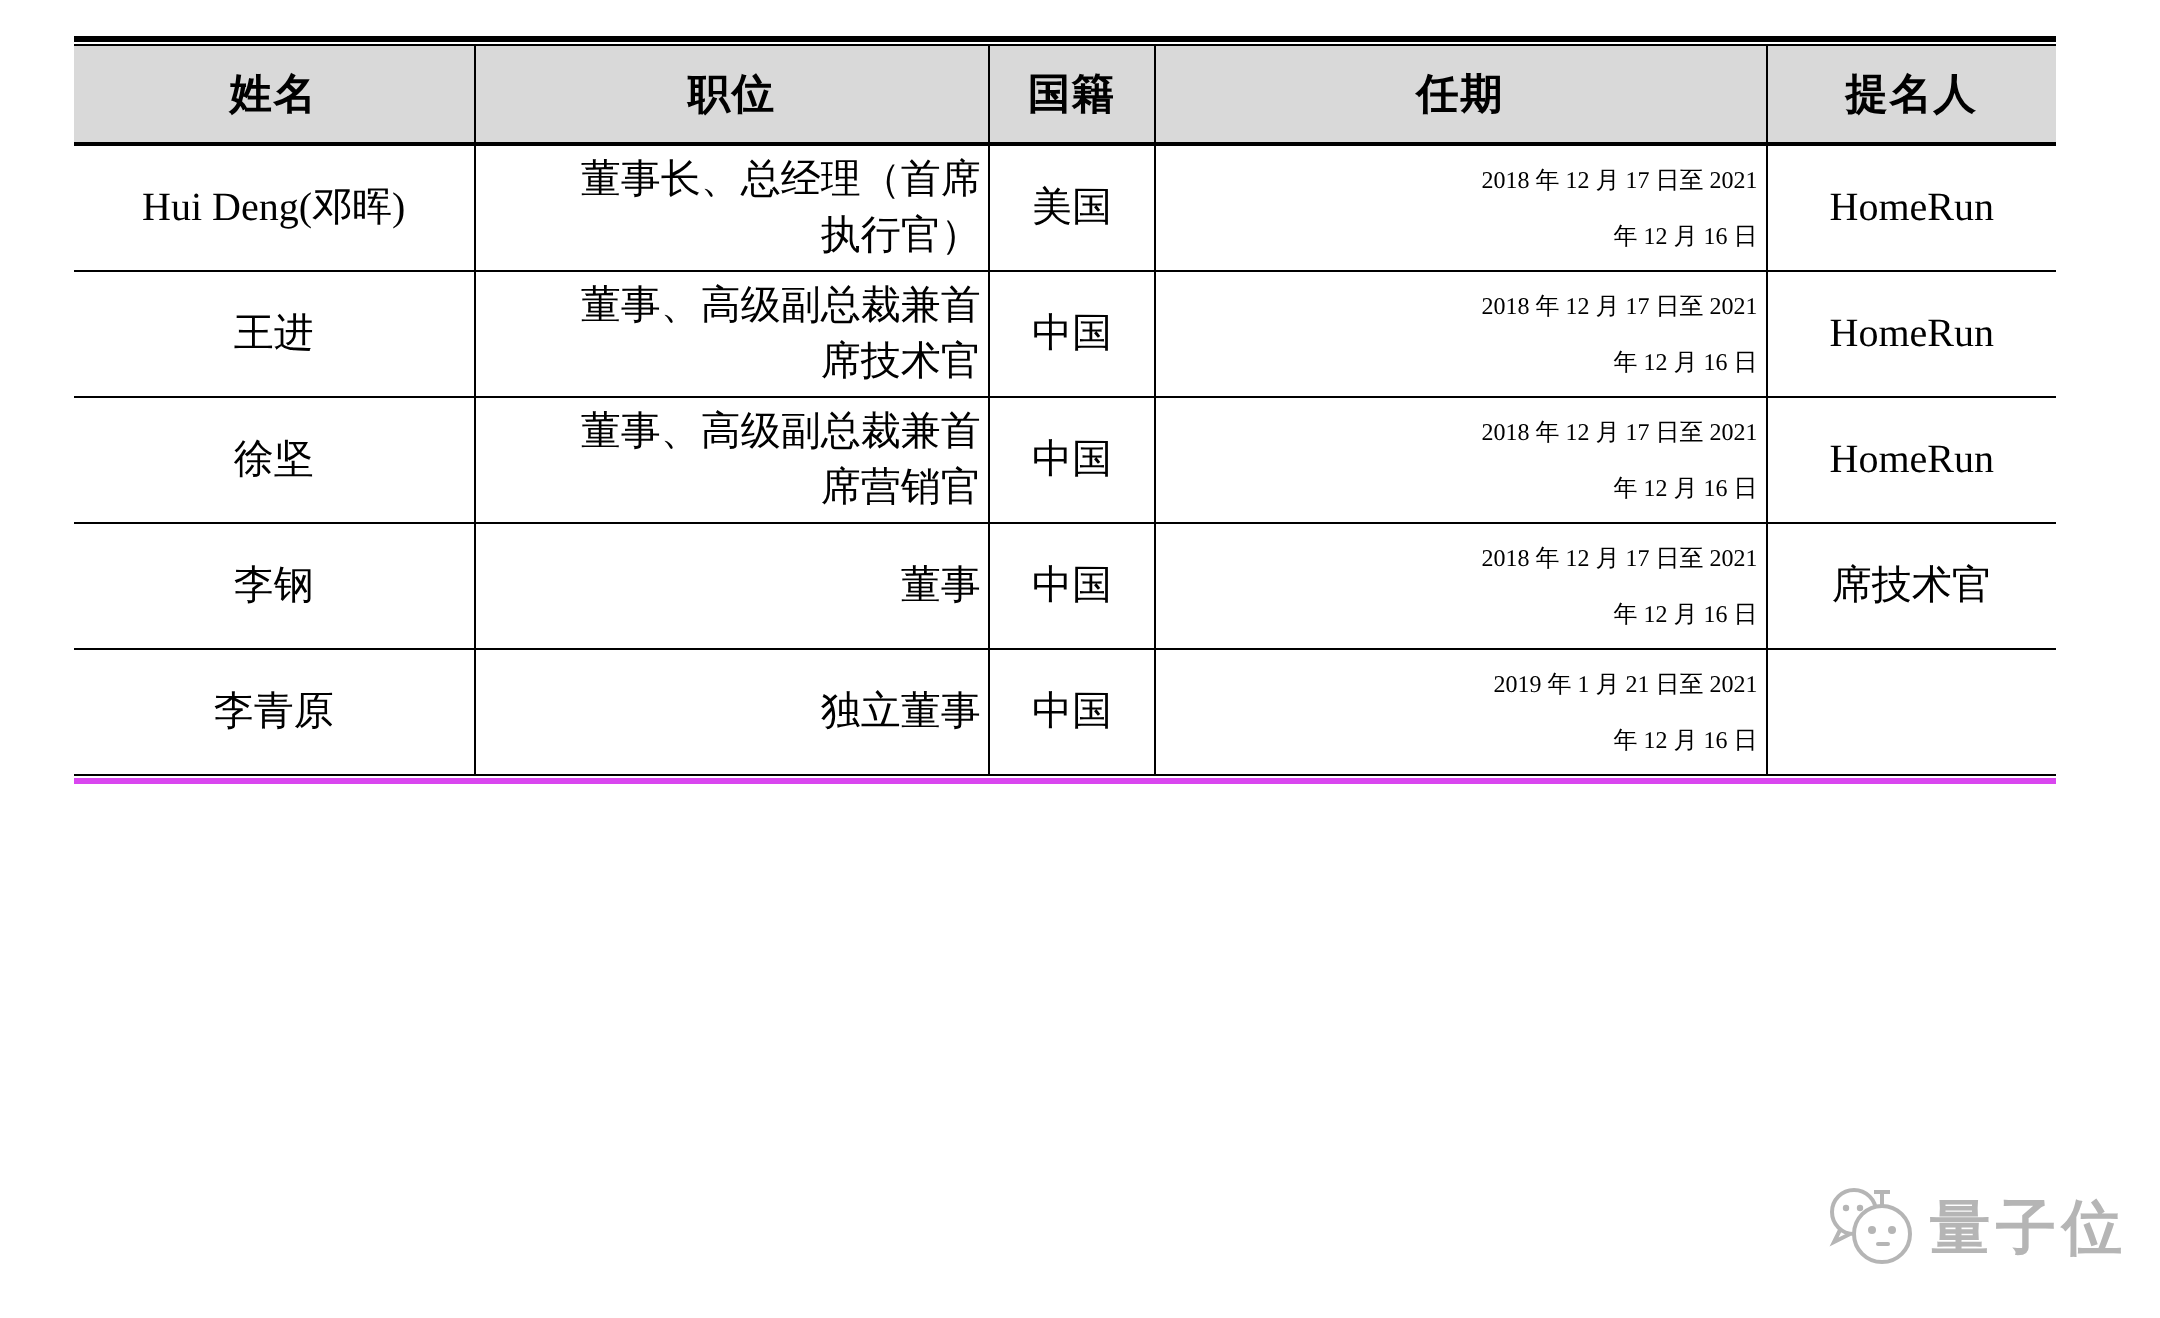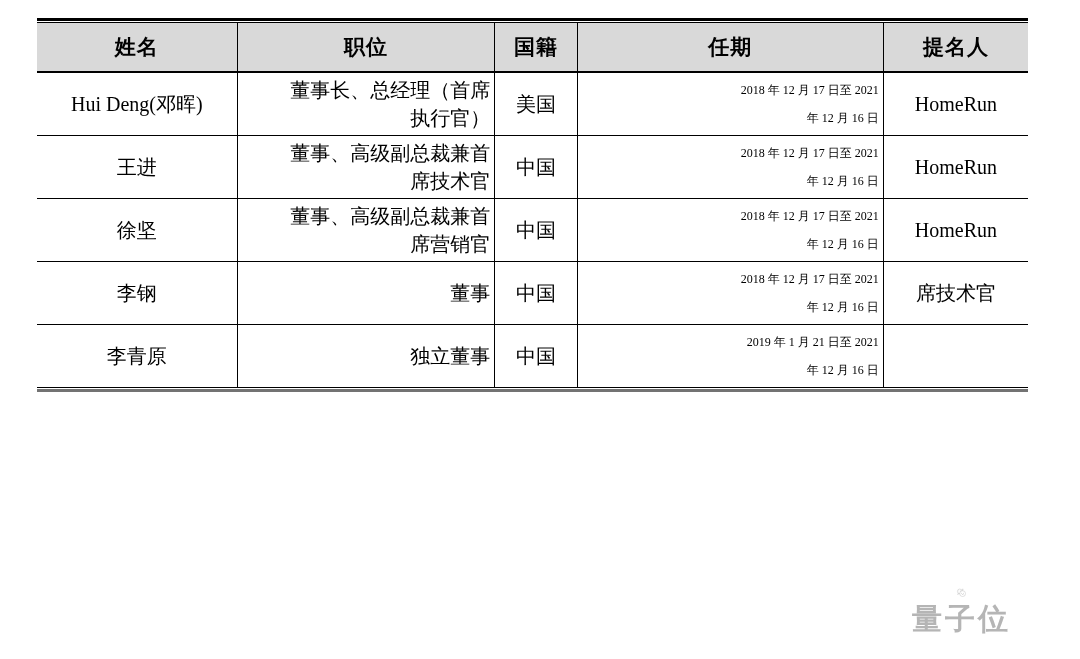--- a/index.html
+++ b/index.html
@@ -20,21 +20,21 @@
     inset: 0;
     background: #ffffff;
   }
   
   .table-wrap {
     position: absolute;
     left: 37px;
     top: 18px;
     width: 991px;
     border-top: 3px solid #000000;
-    border-bottom: 3px solid #737373;
+    border-bottom: 3px solid #d946ef;
     padding: 1px 0;
     background: #ffffff;
   }
   table.board-table {
     width: 100%;
     border-collapse: collapse;
     table-layout: fixed;
     border-top: 1px solid #000000;
     border-bottom: 1px solid #000000;
   }
@@ -74,21 +74,20 @@
   .watermark {
     position: absolute;
     left: 912px;
     top: 588px;
     height: 52px;
     display: flex;
     align-items: center;
     gap: 1px;
     color: #b5b5b5;
     pointer-events: none;
-    flex-direction: column;
   }
   .watermark .wm-text {
     font-family: "Liberation Sans", "DejaVu Sans", sans-serif;
     font-size: 30px;
     font-weight: 700;
     letter-spacing: 3px;
     color: #b5b5b5;
     white-space: nowrap;
   }
   .watermark svg {

